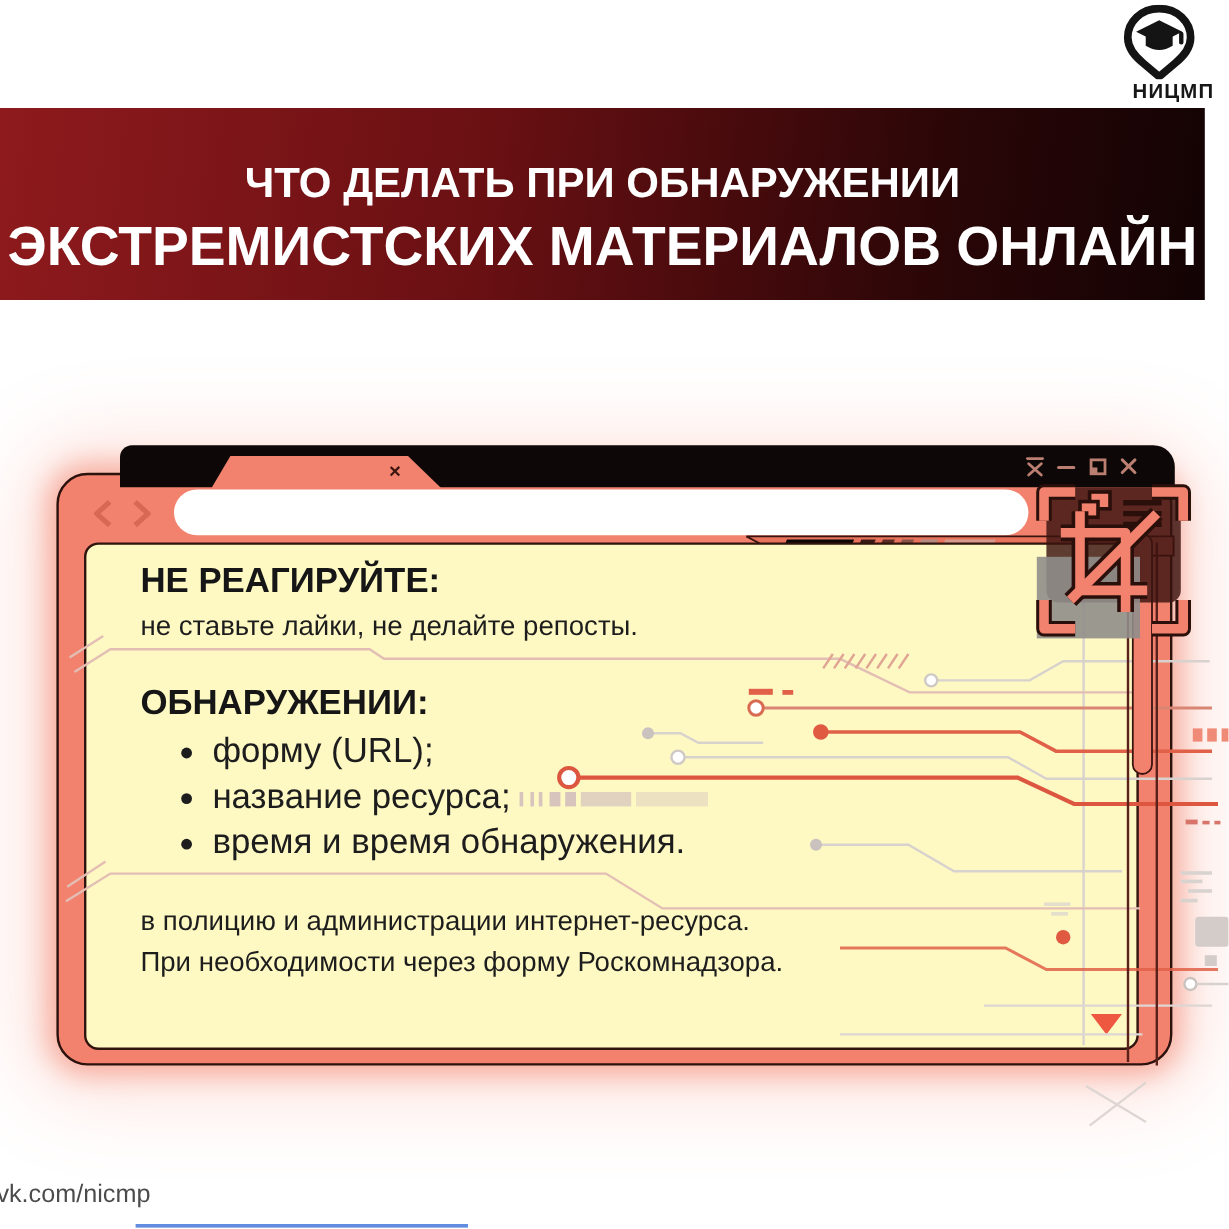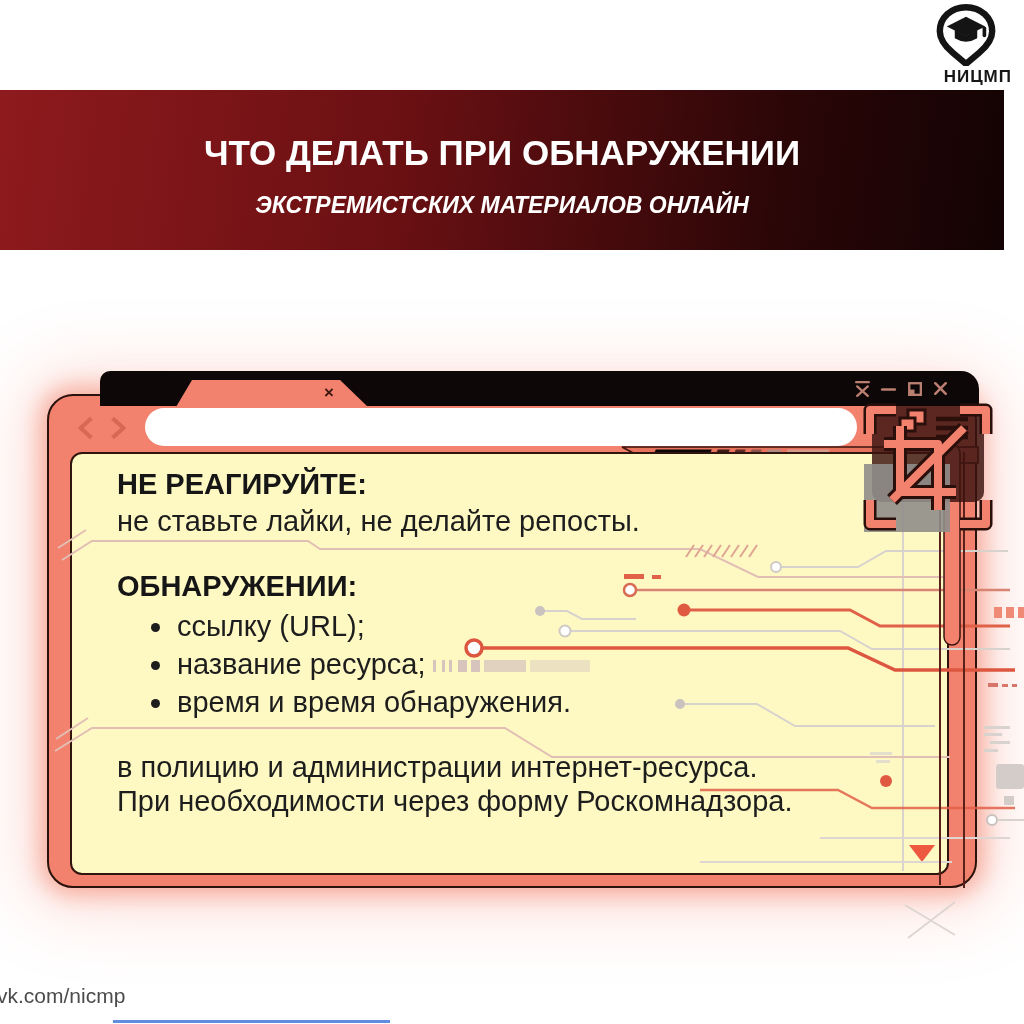--- a/index.html
+++ b/index.html
@@ -7,21 +7,21 @@
           font-family:"Liberation Sans", sans-serif;}
   
   .logo{position:absolute;top:4px;right:12px;width:92px;text-align:right;z-index:8;}
   .logo svg{display:block;margin:0 auto;}
   .logo .brand-name{font-size:17px;font-weight:700;color:#171717;letter-spacing:1px;margin-top:1px;}
   
   .banner{position:absolute;left:0;top:90px;width:1004px;height:160px;
           background:linear-gradient(97deg,#8e1a1d 0%,#6a1013 40%,#2a0607 78%,#130304 100%);
           color:#fff;text-align:center;z-index:1;}
   .banner .l1{margin-top:37px;font-size:35px;font-weight:700;line-height:52px;}
-  .banner .l2{font-size:23px;font-weight:700;line-height:52px;font-style:italic;}
+  .banner .l2{font-size:46px;font-weight:700;line-height:52px;}
   
   .window{position:absolute;left:47px;top:371px;width:932px;height:520px;z-index:2;}
   .frame{position:absolute;left:0;top:23px;width:926px;height:490px;background:#f2826e;
          border:2px solid #2b120d;border-radius:26px;
          box-shadow:0 0 22px 8px rgba(243,125,102,.55),0 0 70px 28px rgba(243,125,102,.20);}
   .titlebar{position:absolute;left:53px;top:0;width:879px;height:35px;background:#0d0807;
             border-radius:10px 18px 0 0;}
   .chamfer{position:absolute;left:16px;top:2px;width:55px;height:26px;background:#0d0807;
            clip-path:polygon(100% 0,100% 100%,0 100%);}
   .tab{position:absolute;left:76px;top:9px;width:192px;height:27px;background:#f2826e;
@@ -34,21 +34,21 @@
   .content{position:absolute;left:23px;top:81px;width:875px;height:419px;background:#fef9c3;
            border:2px solid #30140e;border-radius:12px;}
   .scroll-line{position:absolute;right:43px;top:2px;bottom:2px;width:2px;background:#d9d2cf;}
   .scroll-arrow{position:absolute;right:12px;bottom:11px;width:0;height:0;
                 border-left:13px solid transparent;border-right:13px solid transparent;
                 border-top:17px solid #ee5740;}
   
   .content section{position:absolute;left:45px;right:90px;}
   .s1{top:12px;} .s2{top:114px;} .s3{top:294px;}
   .content h2{margin:0;font-size:29px;font-weight:700;color:#161616;line-height:36px;}
-  .content p{margin:0;font-size:29px;font-weight:400;color:#1d1d1d;line-height:34px;}
+  .content p{margin:0;font-size:23px;font-weight:400;color:#1d1d1d;line-height:34px;}
   .content .gap{height:2px;}
   .content ul{margin:3px 0 0 0;padding:0 0 0 32px;list-style:none;}
   .content li{position:relative;font-size:29px;color:#1d1d1d;line-height:38px;padding-left:28px;}
   .content li::before{content:"";position:absolute;left:2px;top:16px;width:9px;height:9px;border-radius:50%;background:#1d1d1d;}
   
   .circuit{position:absolute;left:0;top:0;z-index:3;pointer-events:none;}
   .cropicon{position:absolute;left:862px;top:402px;z-index:6;pointer-events:none;}
   .loading{position:absolute;left:573px;top:73px;}
   
   .footer-link{position:absolute;left:-3px;top:984px;font-size:21px;color:#4b4b4b;z-index:8;}
@@ -131,21 +131,21 @@
 
     <div class="content">
       <section class="s1">
         <h2>НЕ РЕАГИРУЙТЕ:</h2>
         <div class="gap"></div>
         <p>не ставьте лайки, не делайте репосты.</p>
       </section>
       <section class="s2">
         <h2>ОБНАРУЖЕНИИ:</h2>
         <ul>
-          <li>ссылку (URL);</li>
+          <li>форму (URL);</li>
           <li>название ресурса;</li>
           <li>время и время обнаружения.</li>
         </ul>
       </section>
       <section class="s3">
         <div class="gap"></div>
         <p>в полицию и администрации интернет-ресурса.</p>
         <p>При необходимости через форму Роскомнадзора.</p>
       </section>
       <div class="scroll-line"></div>

